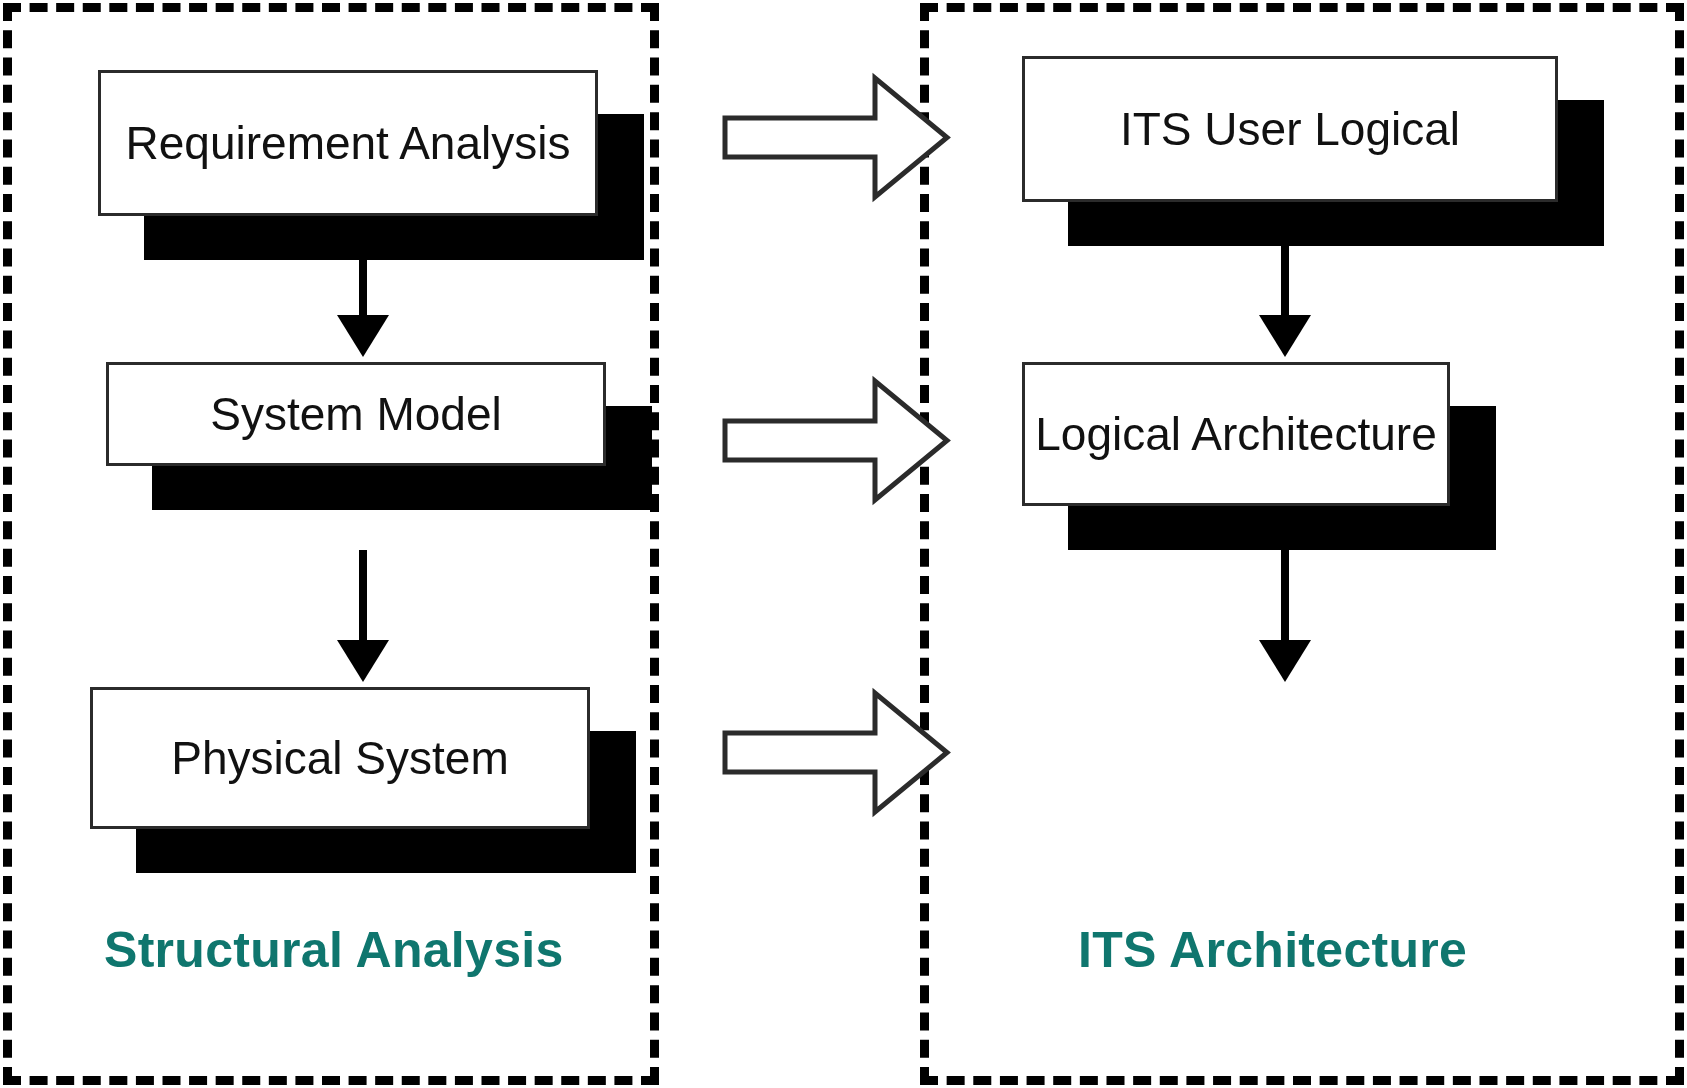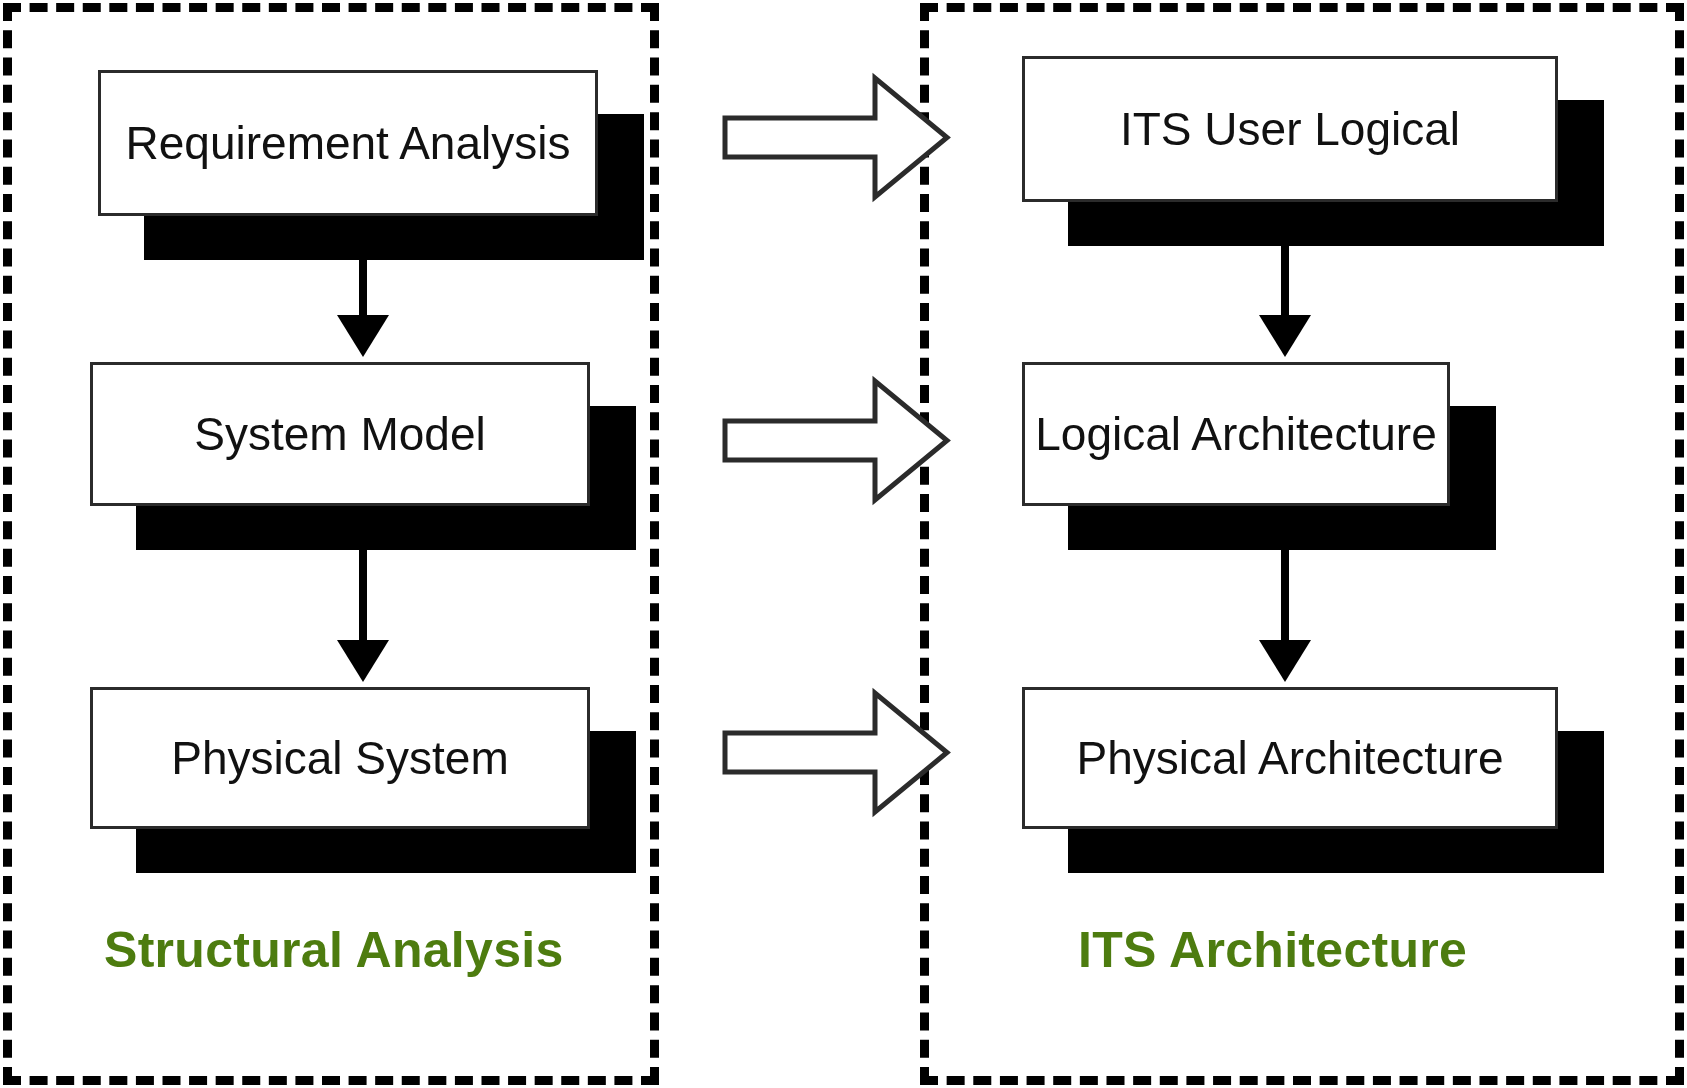--- a/index.html
+++ b/index.html
@@ -27,21 +27,21 @@
     box-sizing: border-box;
     border: 9px dashed #000000;
     background: transparent;
   }
 
   .panel-label {
     position: absolute;
     font-weight: bold;
     font-size: 50px;
     line-height: 1;
-    color: #4d7c0f;
+    color: #0f766e;
     white-space: nowrap;
     letter-spacing: 0.3px;
   }
 
   
   .node {
     position: absolute;
   }
   .node .shadow {
     position: absolute;
@@ -128,21 +128,21 @@
     <div class="face">
       <span class="label">Requirement Analysis</span>
     </div>
   </div>
 
   <div class="vconn" style="left:334px; top:245px; width:58px; height:112px;">
     <div class="shaft" style="height:78px;"></div>
     <div class="head"></div>
   </div>
 
-  <div class="node" style="left:90px; top:362px; width:500px; height:144px;">
+  <div class="node" style="left:106px; top:362px; width:500px; height:104px;">
     <div class="shadow"></div>
     <div class="face">
       <span class="label">System Model</span>
     </div>
   </div>
 
   <div class="vconn" style="left:334px; top:550px; width:58px; height:132px;">
     <div class="shaft" style="height:96px;"></div>
     <div class="head"></div>
   </div>
@@ -175,26 +175,20 @@
     <div class="face">
       <span class="label">Logical Architecture</span>
     </div>
   </div>
 
   <div class="vconn" style="left:1256px; top:550px; width:58px; height:132px;">
     <div class="shaft" style="height:96px;"></div>
     <div class="head"></div>
   </div>
 
-  <div class="node" style="left:1022px; top:687px; width:536px; height:142px;">
-    <div class="shadow"></div>
-    <div class="face">
-      <span class="label">Physical Architecture</span>
-    </div>
-  </div>
 
   <div class="blockarrow" style="left:722px; top:75px; width:228px; height:125px;">
     <svg viewBox="0 0 228 125" preserveAspectRatio="none">
       <polygon points="3,43 153,43 153,3 225,62.5 153,122 153,82 3,82"></polygon>
     </svg>
   </div>
 
   <div class="blockarrow" style="left:722px; top:378px; width:228px; height:125px;">
     <svg viewBox="0 0 228 125" preserveAspectRatio="none">
       <polygon points="3,43 153,43 153,3 225,62.5 153,122 153,82 3,82"></polygon>

